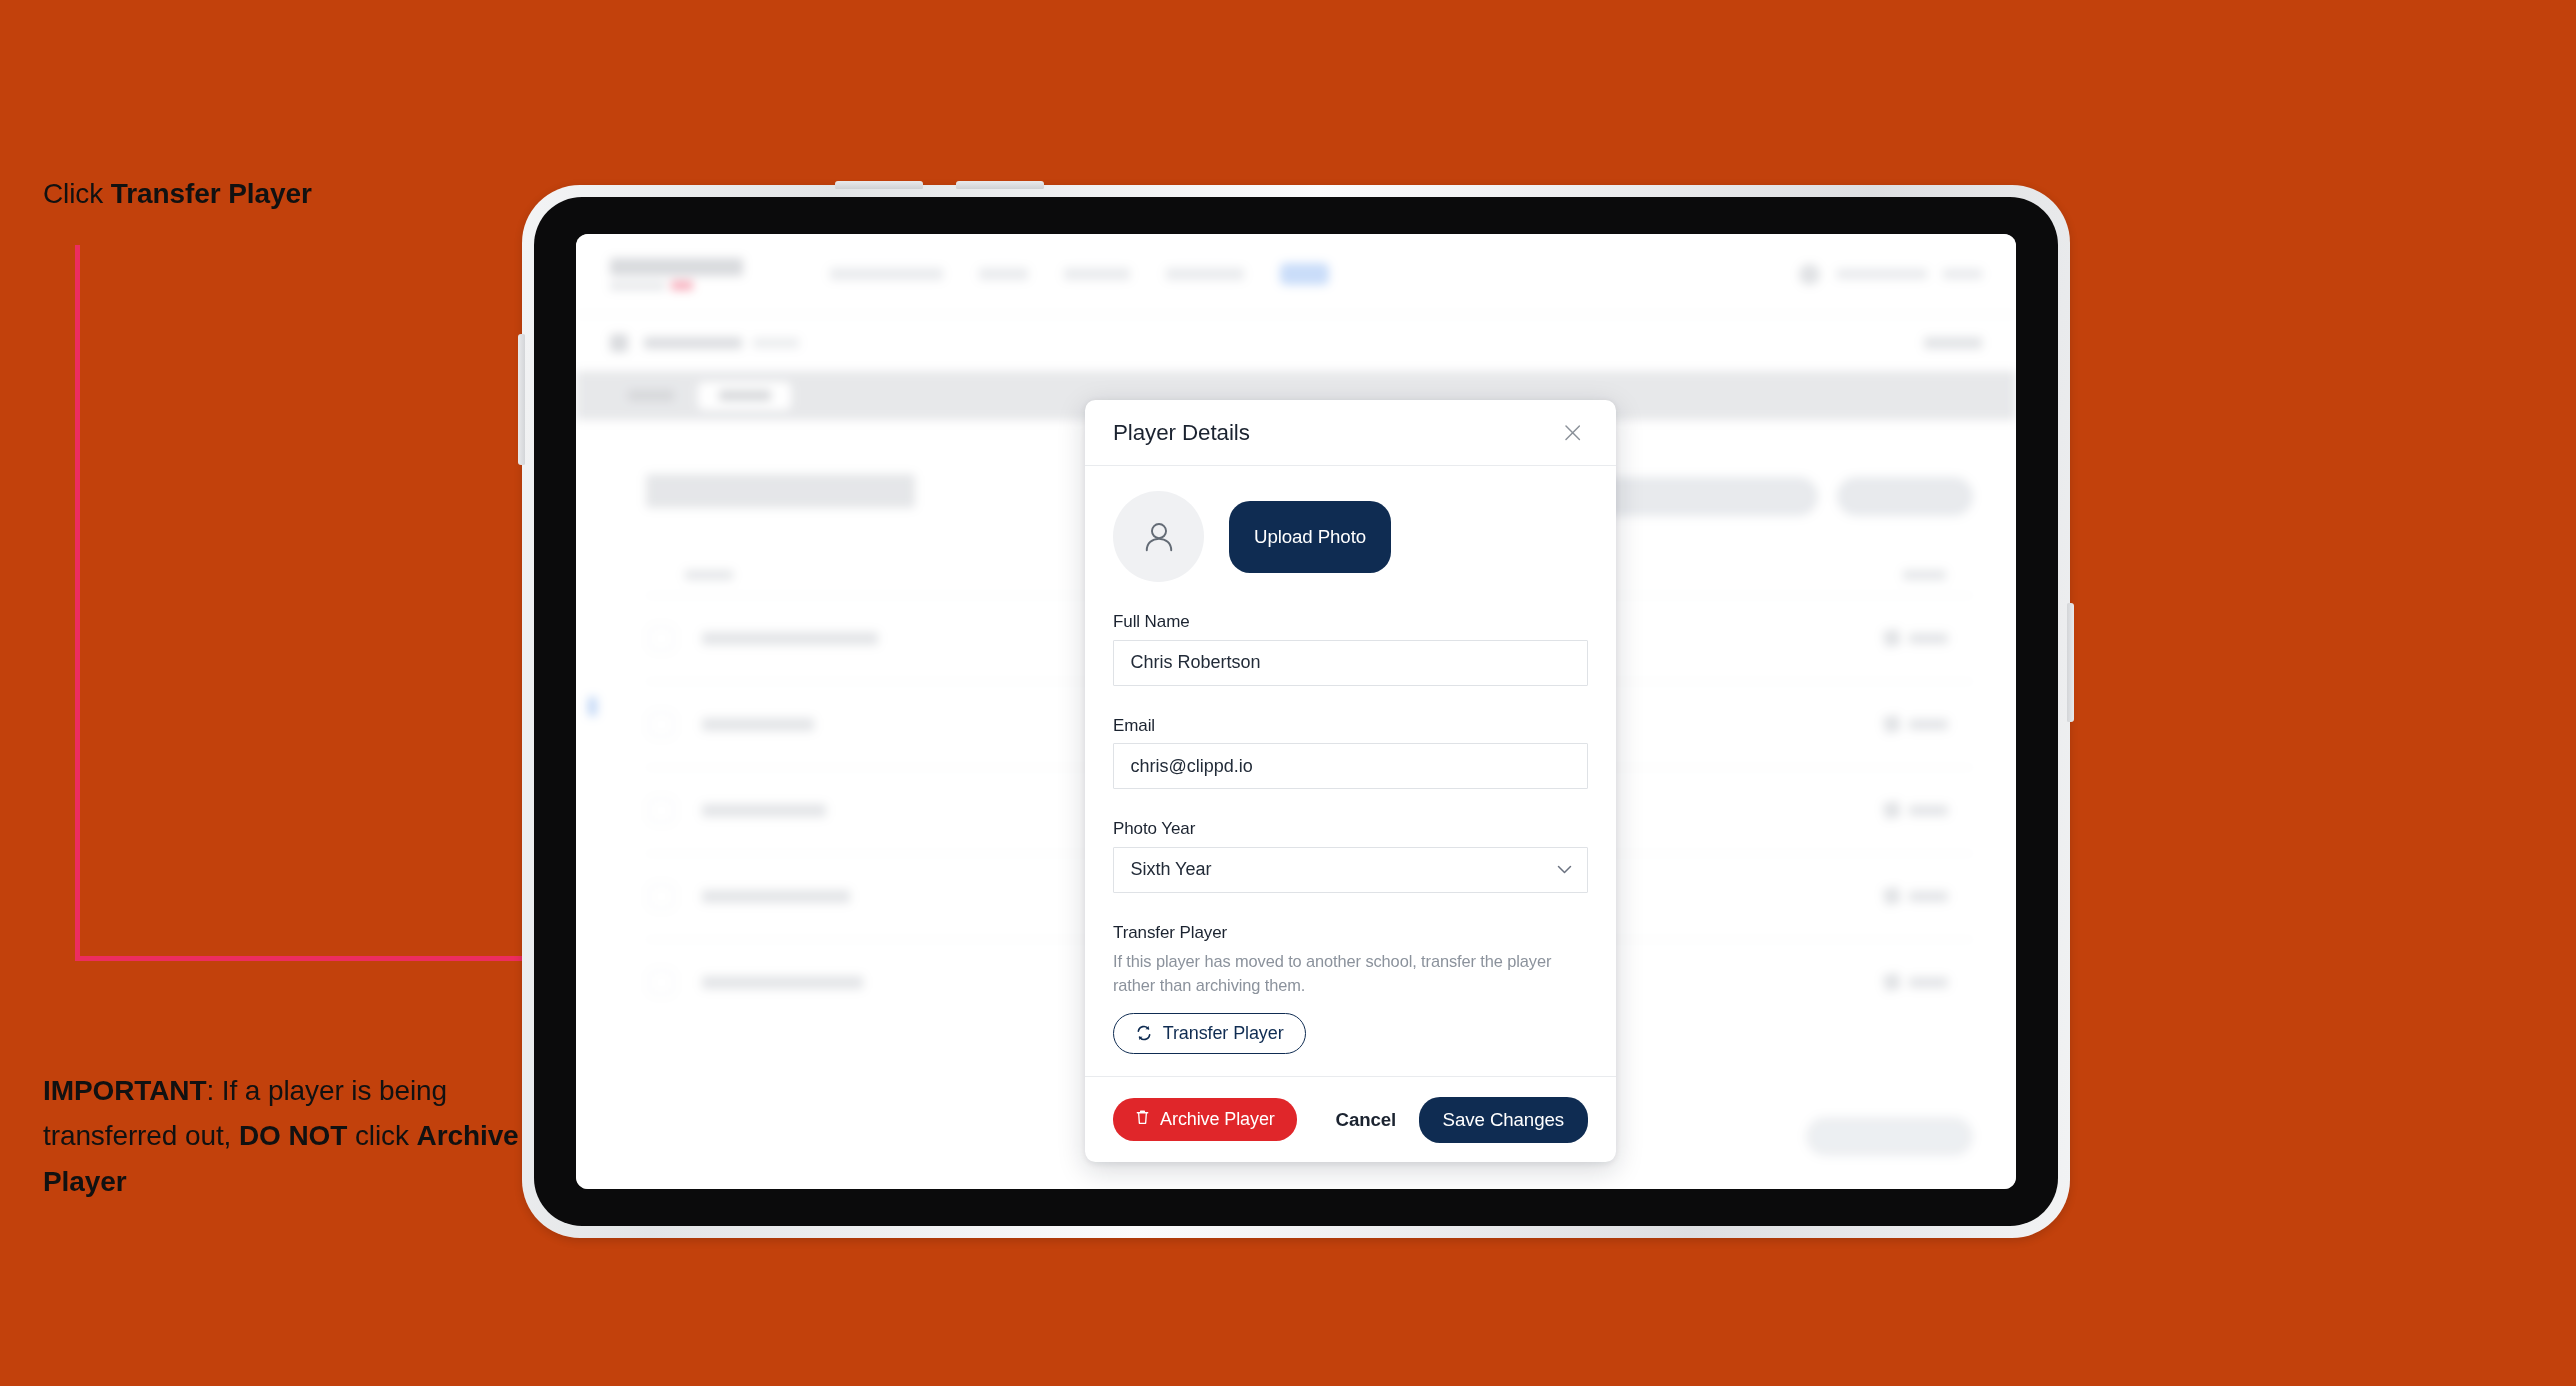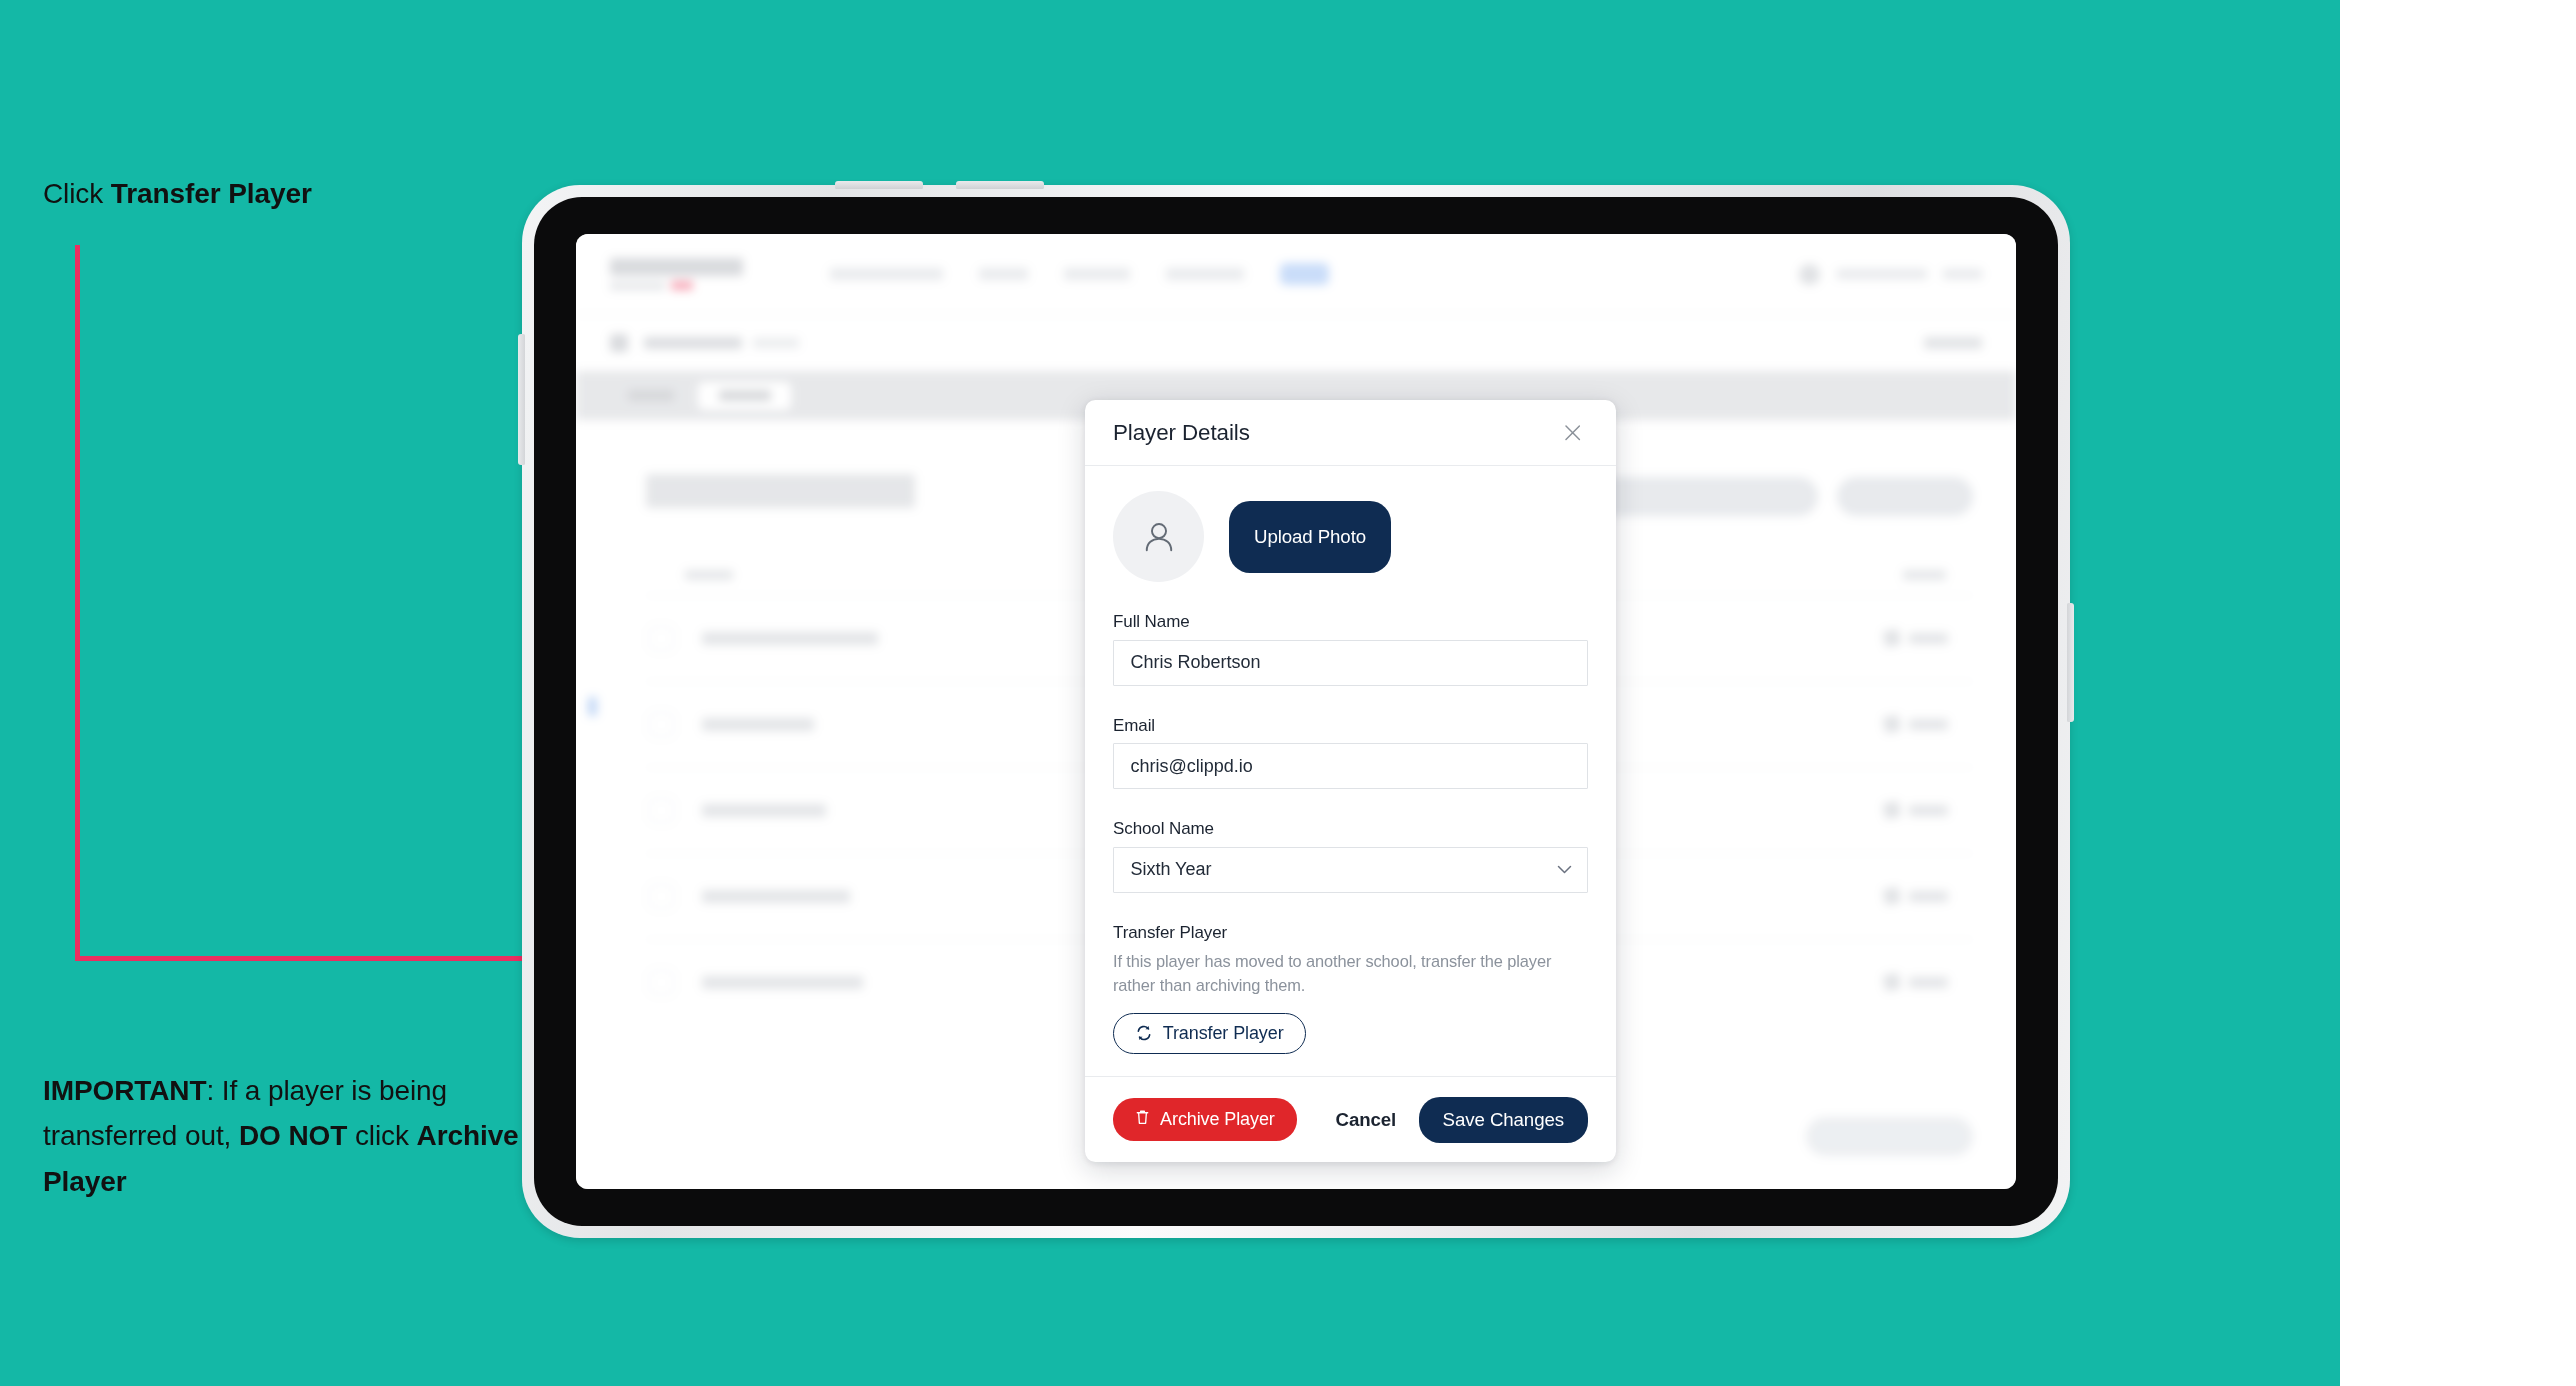--- a/index.html
+++ b/index.html
@@ -7,23 +7,23 @@
   html, body {
     width: 2576px;
     height: 1386px;
     background: #ffffff;
     font-family: "Liberation Sans", sans-serif;
     overflow: hidden;
   }
 
   #stage {
     position: relative;
-    width: 2340px;
+    width: 2576px;
     height: 1386px;
-    background: #14b8a6;
+    background: #c2410c;
   }
 
   
   .annot-top {
     position: absolute;
     left: 43px;
     top: 176px;
     font-size: 28px;
     line-height: 1.28;
     color: #111111;
@@ -583,21 +583,21 @@
             <input class="field-input" type="text" value="Chris Robertson" style="">
           </div>
 
 
           <div class="field">
             <label class="field-label">Email</label>
             <input class="field-input" type="text" value="chris@clippd.io" style="">
           </div>
 
           <div class="field">
-            <label class="field-label">School Name</label>
+            <label class="field-label">Photo Year</label>
             <div class="select-wrap">
               <input class="field-input" type="text" readonly="" value="Sixth Year" style="">
               <span class="chev">
                 <svg width="15" height="9" viewBox="0 0 20 12" xmlns="http://www.w3.org/2000/svg">
                   <path d="M2 2 L10 10 L18 2" fill="none" stroke="#6b7280" stroke-width="2" stroke-linecap="round" stroke-linejoin="round"></path>
                 </svg>
               </span>
             </div>
           </div>
 

